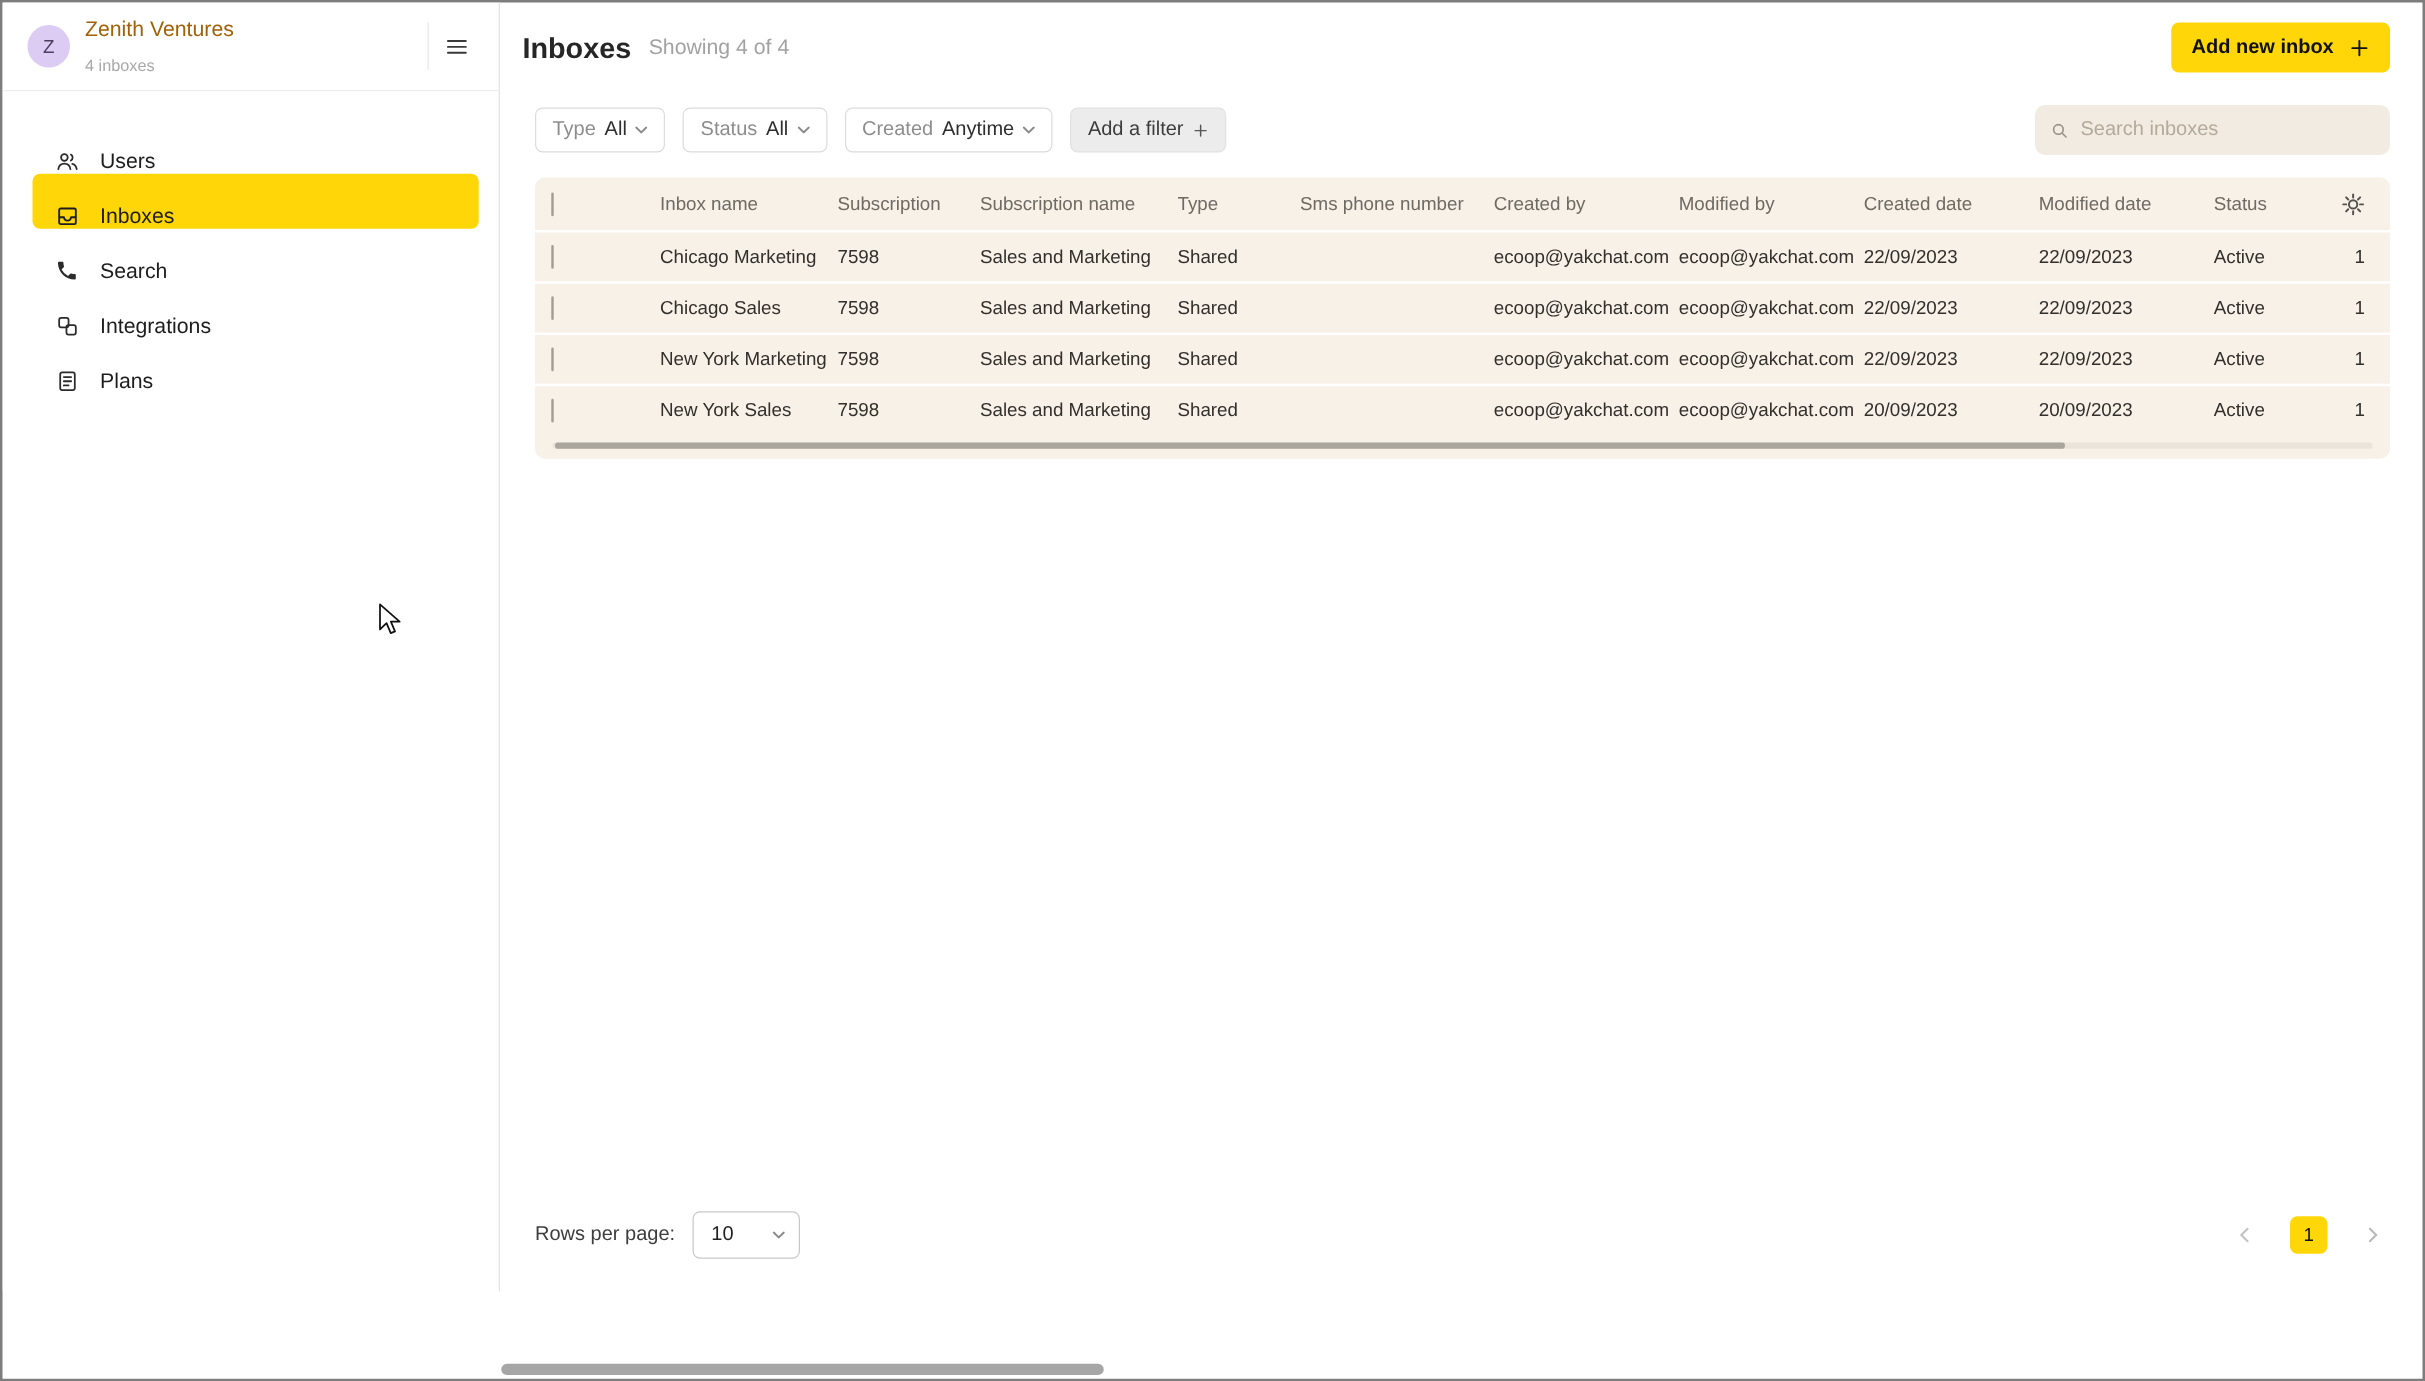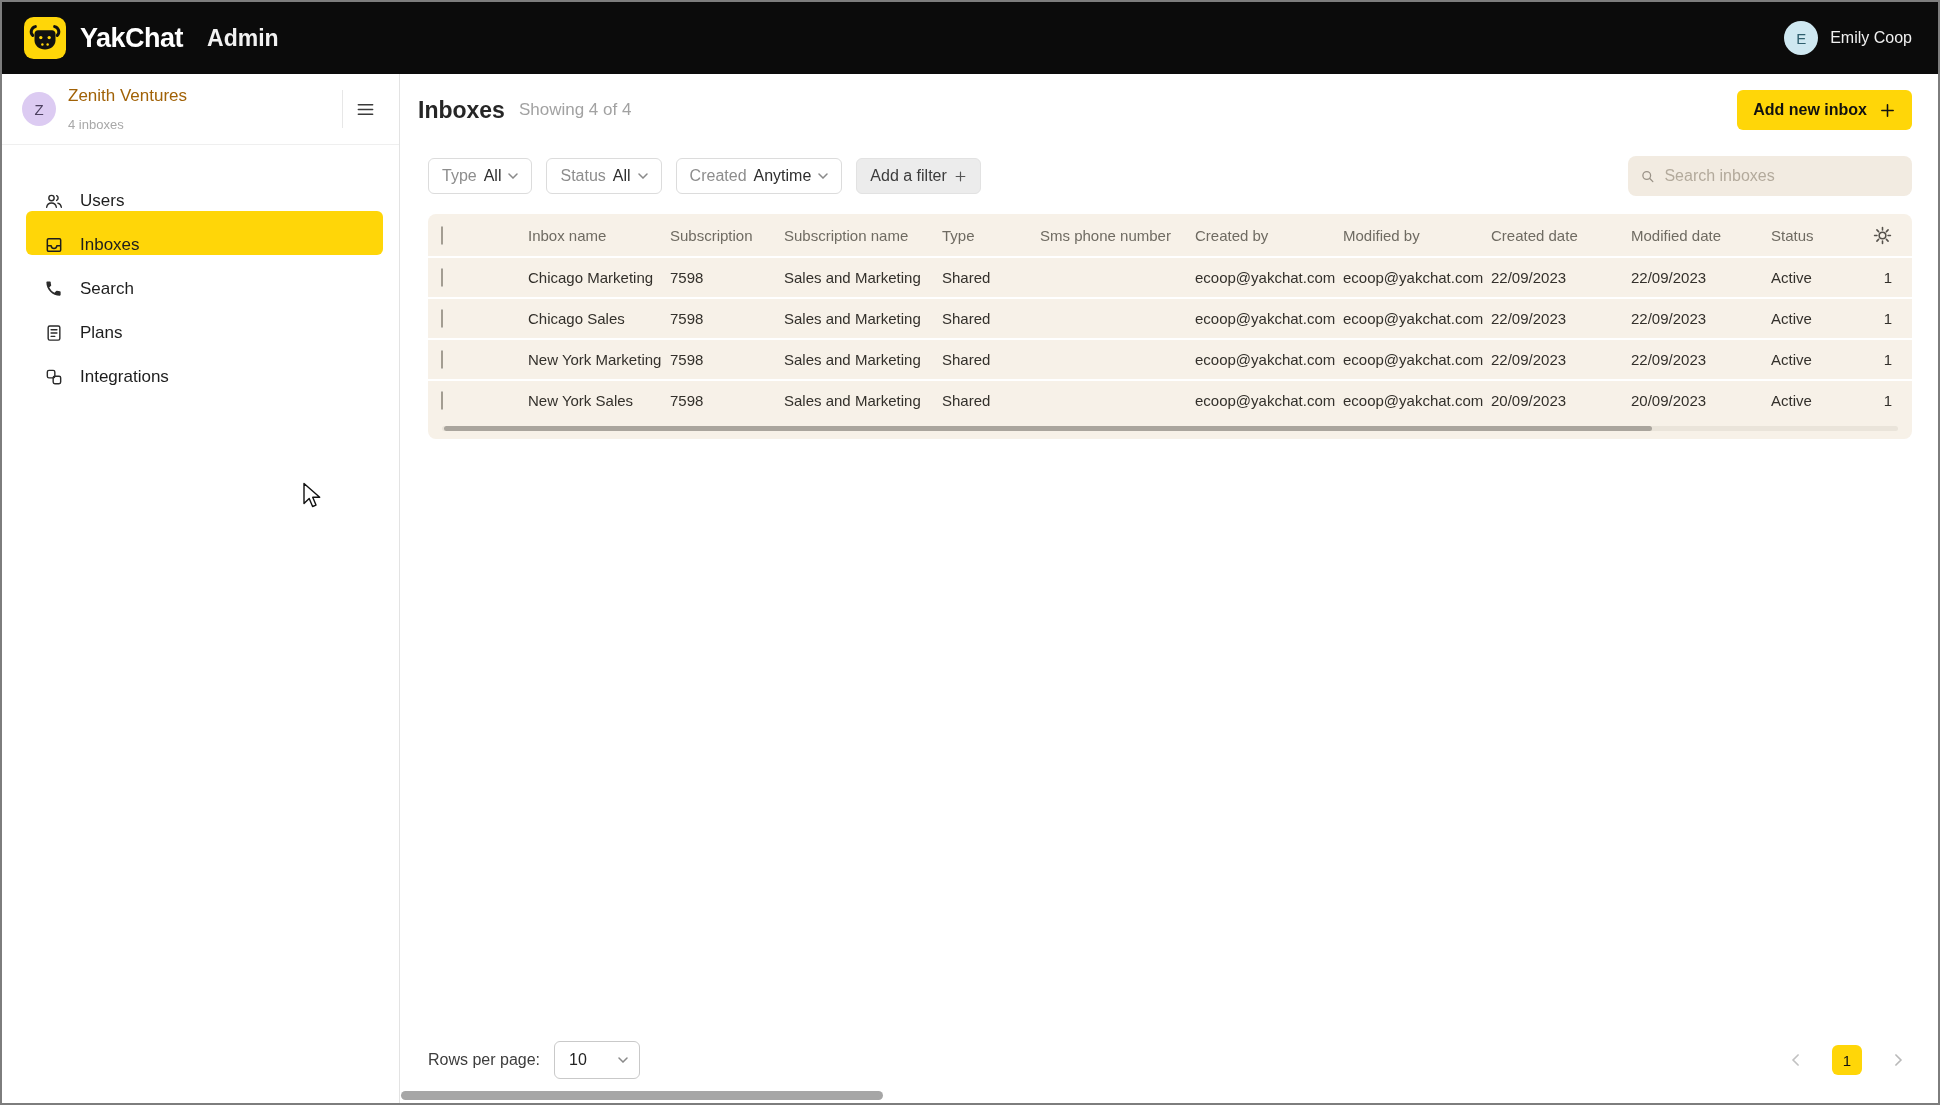--- a/index.html
+++ b/index.html
@@ -133,38 +133,20 @@
     position:absolute; left:399px; bottom:3px; width:482px; height:9px;
     background:#a6a6a6; border-radius:5px;
   }
   .cursor { position:absolute; left:300px; top:480px; pointer-events:none; }
 </style>
 </head>
 <body>
 
 <div class="page">
 
-  <header class="topbar">
-    <svg class="logo" viewBox="0 0 48 48">
-      <rect width="48" height="48" rx="11" fill="#ffd608"></rect>
-      <path d="M13 11c-4.5 1-6.5 6.5-3 10" stroke="#111" stroke-width="3.4" fill="none" stroke-linecap="round"></path>
-      <path d="M35 11c4.5 1 6.5 6.5 3 10" stroke="#111" stroke-width="3.4" fill="none" stroke-linecap="round"></path>
-      <path d="M16 15h16c2.3 0 4 1.8 4 4v7.5C36 32.8 30.6 37 24 37s-12-4.2-12-10.5V19c0-2.2 1.7-4 4-4z" fill="#111"></path>
-      <circle cx="19.2" cy="23.5" r="1.9" fill="#ffd608"></circle>
-      <circle cx="28.8" cy="23.5" r="1.9" fill="#ffd608"></circle>
-      <circle cx="21" cy="31.5" r="1.4" fill="#ffd608"></circle>
-      <circle cx="27" cy="31.5" r="1.4" fill="#ffd608"></circle>
-    </svg>
-    <span class="brand-name">YakChat</span>
-    <span class="brand-section">Admin</span>
-    <div class="topbar-user">
-      <span class="user-avatar">E</span>
-      <span class="user-name">Emily Coop</span>
-    </div>
-  </header>
 
   <div class="body">
 
     <aside class="sidebar">
       <div class="workspace">
         <span class="ws-avatar">Z</span>
         <div class="ws-text">
           <div class="ws-name">Zenith Ventures</div>
           <div class="ws-meta">4 inboxes</div>
         </div>
@@ -200,35 +182,35 @@
         <div class="nav-item">
           <span class="nicon">
             <svg viewBox="0 0 24 24" width="19" height="19">
               <path fill="#2b2b2b" d="M6.62 10.79a15.05 15.05 0 006.59 6.59l2.2-2.2a1 1 0 011.01-.25c1.12.37 2.33.57 3.58.57a1 1 0 011 1V20a1 1 0 01-1 1C10.61 21 3 13.39 3 4a1 1 0 011-1h3.5a1 1 0 011 1c0 1.25.2 2.46.57 3.58a1 1 0 01-.25 1.01l-2.2 2.2z"></path>
             </svg>
           </span>
           <span>Search</span>
         </div>
         <div class="nav-item">
           <span class="nicon">
+            <svg viewBox="0 0 24 24" width="20" height="20" fill="none" stroke="#2b2b2b" stroke-width="1.7">
+              <rect x="4" y="4" width="9" height="9" rx="2"></rect>
+              <rect x="11" y="11" width="9" height="9" rx="2"></rect>
+            </svg>
+          </span>
+          <span>Integrations</span>
+        </div>
+        <div class="nav-item">
+          <span class="nicon">
             <svg viewBox="0 0 24 24" width="20" height="20" fill="none" stroke="#2b2b2b" stroke-width="1.7" stroke-linecap="round">
               <rect x="5" y="3.5" width="14" height="17" rx="2"></rect>
               <path d="M8.5 8h7M8.5 12h7M8.5 16h4.5"></path>
             </svg>
           </span>
           <span>Plans</span>
-        </div>
-        <div class="nav-item">
-          <span class="nicon">
-            <svg viewBox="0 0 24 24" width="20" height="20" fill="none" stroke="#2b2b2b" stroke-width="1.7">
-              <rect x="4" y="4" width="9" height="9" rx="2"></rect>
-              <rect x="11" y="11" width="9" height="9" rx="2"></rect>
-            </svg>
-          </span>
-          <span>Integrations</span>
         </div>
       </nav>
     </aside>
 
     <main class="main">
 
       <div class="page-head">
         <span class="page-title">Inboxes</span>
         <span class="page-subtitle">Showing 4 of 4</span>
         <button class="add-btn">

